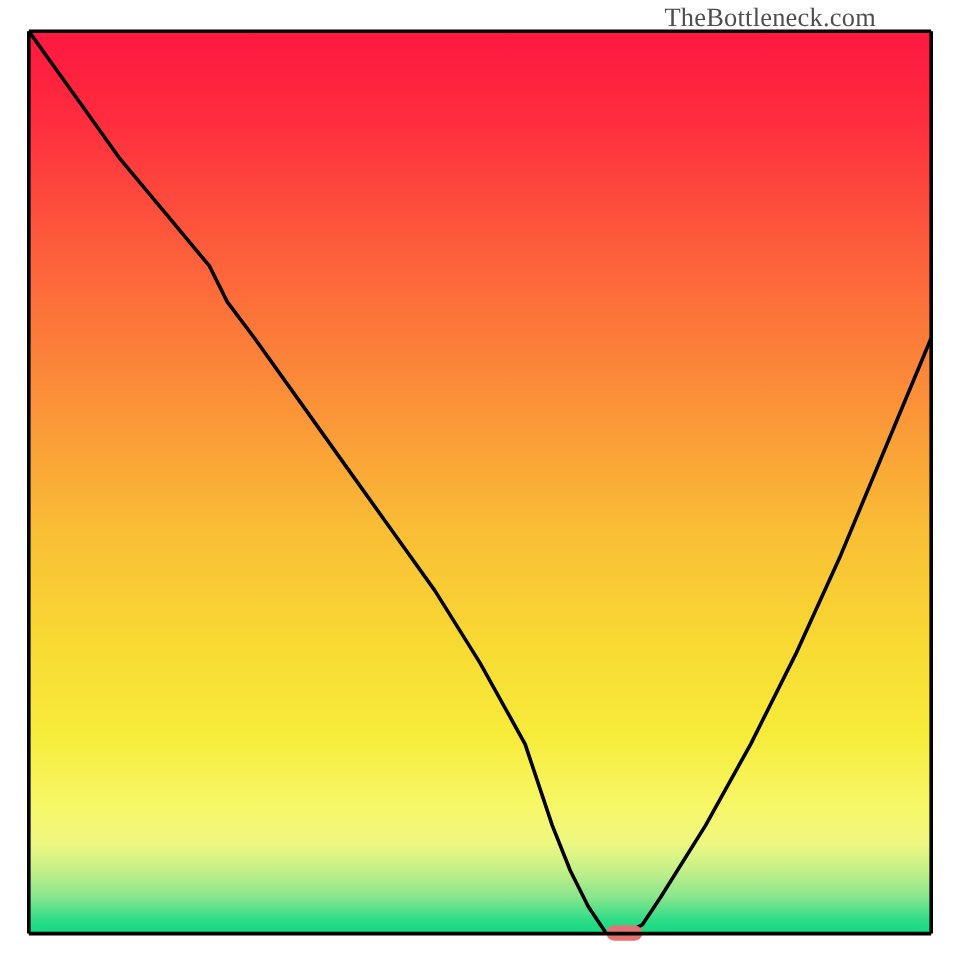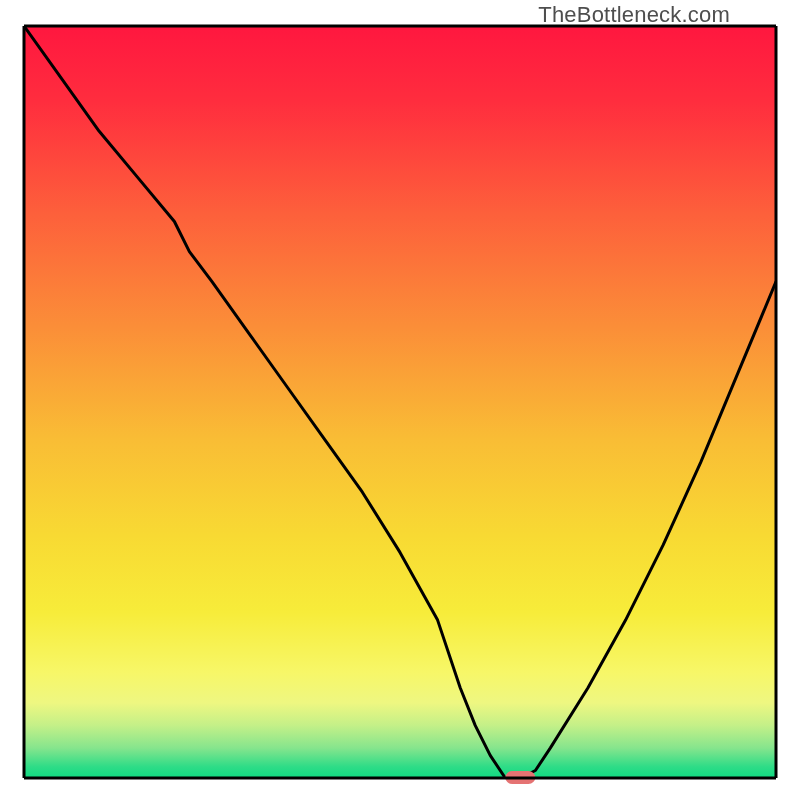--- a/index.html
+++ b/index.html
@@ -8,20 +8,21 @@
     width: 800px;
     height: 800px;
     overflow: hidden;
     font-family: Arial, Helvetica, sans-serif;
   }
   .chart-wrapper {
     position: relative;
     width: 736px;
     height: 800px;
     background: #ffffff;
+    font-family: Liberation Serif, serif;
   }
   svg.chart-svg {
     position: absolute;
     top: 0;
     left: 0;
   }
   .watermark {
     position: absolute;
     top: 2px;
     right: 6px;

